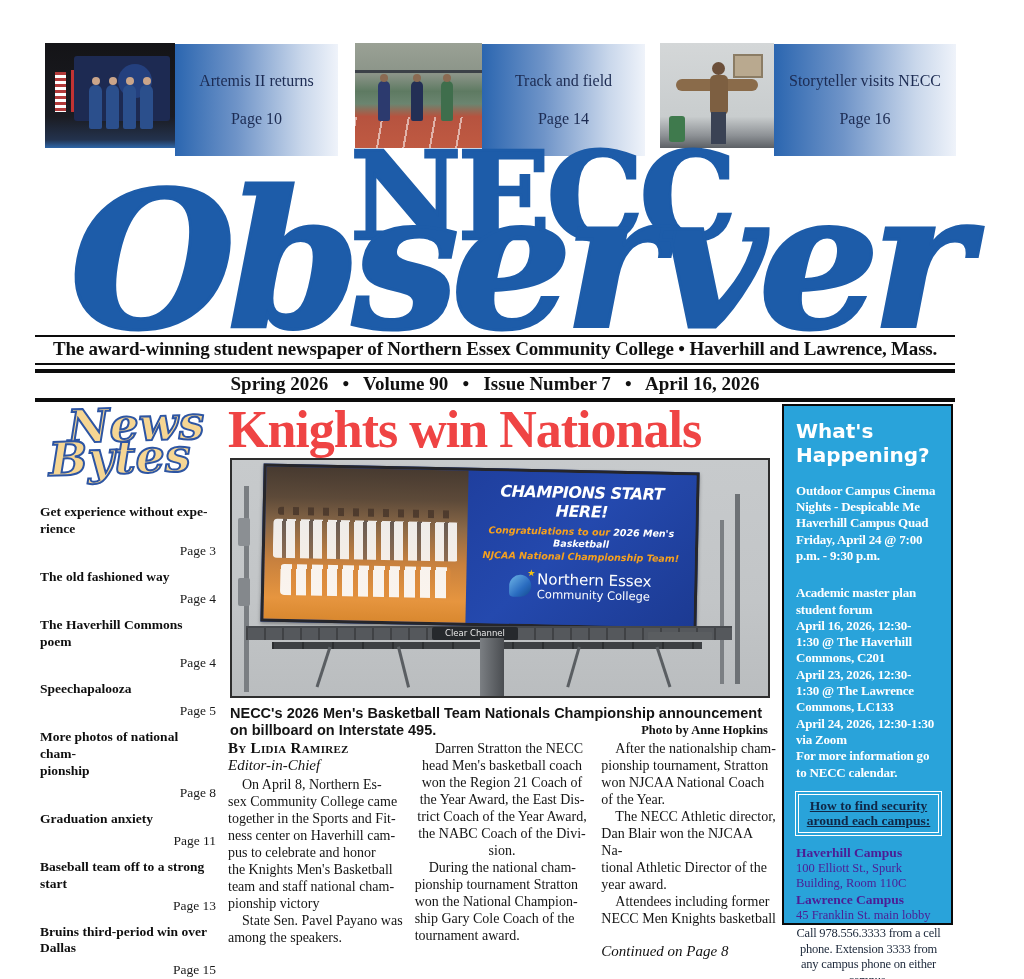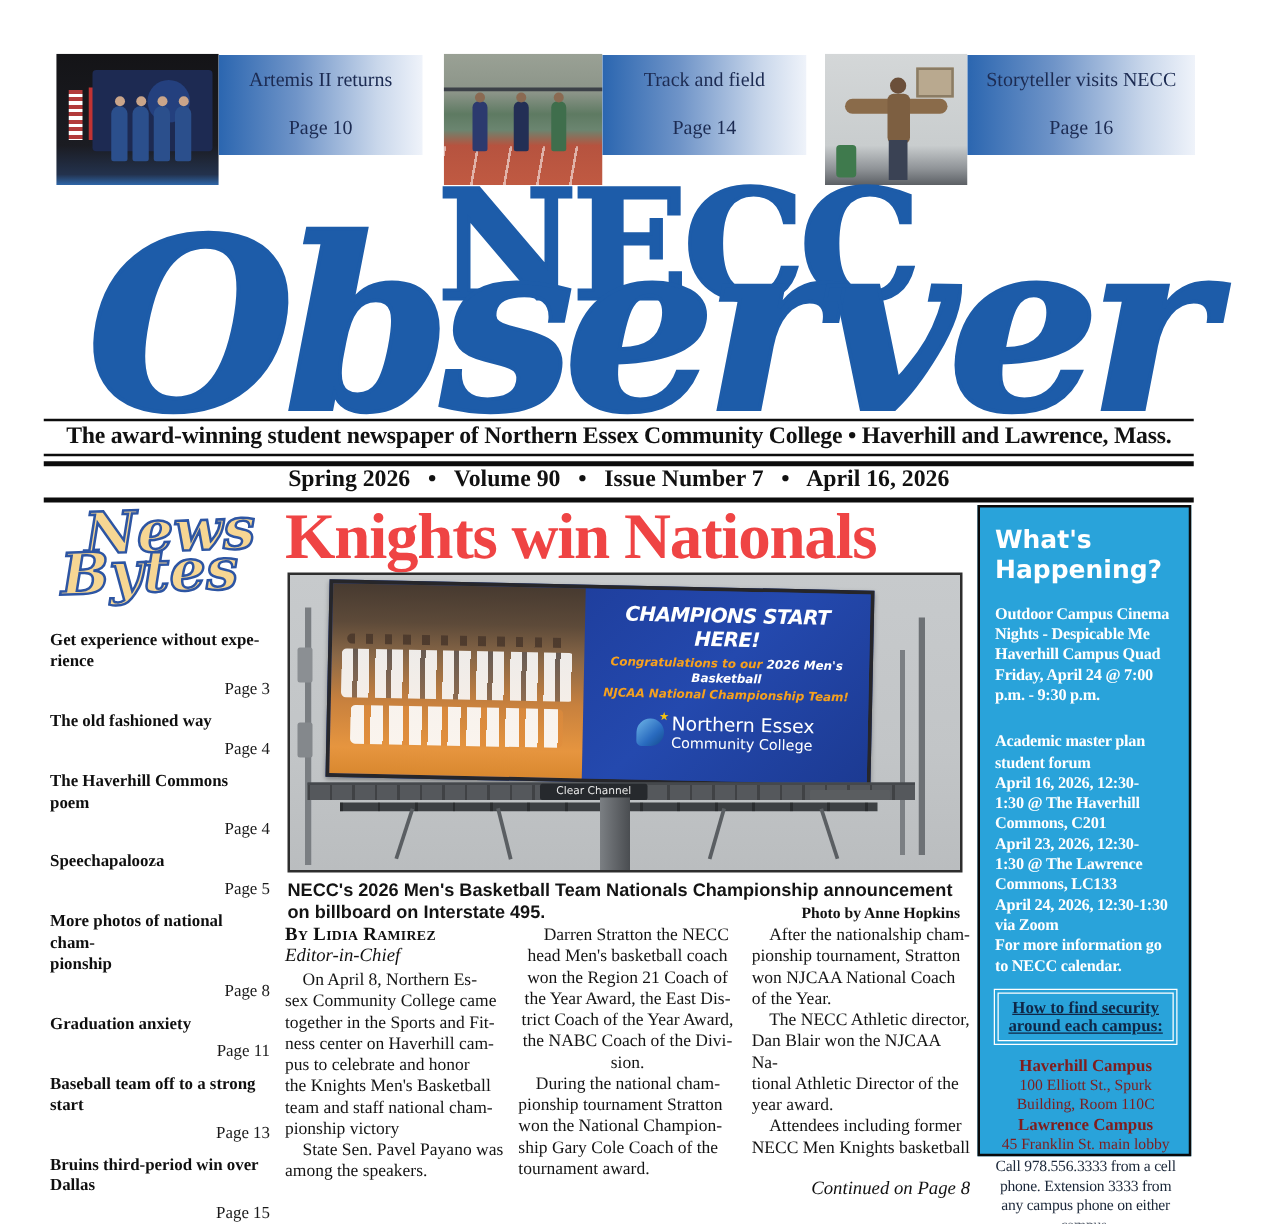--- a/index.html
+++ b/index.html
@@ -2,21 +2,21 @@
 <html><head>
 <meta charset="utf-8">
 <style>
   html,body{margin:0;padding:0;background:#ffffff;}
   body{width:1024px;height:979px;position:relative;font-family:"Liberation Serif",serif;color:#111;overflow:hidden;}
   .abs{position:absolute;}
   .pre{white-space:pre-line;}
 
   
   .teaser-photo{position:absolute;top:43px;height:105px;overflow:hidden;}
-  .teaser-box{position:absolute;top:44px;height:80px;
+  .teaser-box{position:absolute;top:44px;height:112px;
     background:linear-gradient(90deg,#2b66b0 0%,#6f94c8 38%,#c9d7eb 78%,#eff3fa 100%);
     display:flex;flex-direction:column;justify-content:center;gap:20px;text-align:center;
     color:#1c2b52;font-size:16px;}
   
   .art-astro{width:100%;height:100%;background:linear-gradient(180deg,#141417 0%,#1b1c22 70%,#23324d 92%,#2e66a8 100%);position:relative;}
   .art-astro .backdrop{position:absolute;left:22%;top:12%;width:74%;height:62%;background:#1d2a52;border-radius:3px;}
   .art-astro .nasa{position:absolute;right:18%;top:20%;width:34px;height:34px;border-radius:50%;background:#24407e;}
   .art-astro .fig{position:absolute;bottom:18%;width:13px;height:44px;background:#2b4f8c;border-radius:6px 6px 2px 2px;}
   .art-astro .fig::before{content:"";position:absolute;top:-8px;left:3px;width:8px;height:8px;border-radius:50%;background:#caa58a;}
   .art-astro .flag-us{position:absolute;left:8%;top:28%;width:11px;height:40px;background:repeating-linear-gradient(180deg,#b23a3a 0 3px,#fff 3px 6px);}
@@ -96,31 +96,31 @@
   .mini-plate{position:absolute;right:56px;top:172px;width:64px;height:8px;background:#5a5d60;border-radius:1px;}
 
   .photo-credit{left:512px;top:694px;width:256px;text-align:right;font-weight:700;font-size:12.5px;margin-top:29px;}
   .caption{left:230px;top:705px;width:546px;font-family:"Liberation Sans",sans-serif;font-weight:700;font-size:14.5px;line-height:1.15;color:#141414;}
 
   .columns{left:228px;top:740px;width:548px;display:flex;gap:12px;}
   .col{width:175px;}
   .byline{font-weight:700;font-size:15px;font-variant:small-caps;letter-spacing:.3px;}
   .byline-role{font-style:italic;font-size:15px;margin-bottom:2px;}
   .para{font-size:14px;line-height:17px;text-indent:14px;white-space:pre-line;color:#141414;}
-  .continued{margin-top:16px;text-align:right;font-style:italic;font-size:15px;}
+  .continued{margin-top:16px;text-align:left;font-style:italic;font-size:15px;}
 
   
   .panel{left:782px;top:404px;width:171px;height:521px;box-sizing:border-box;background:#29a3da;
     border:2.5px solid #0a0a0a;padding:13px 10px 10px 12px;}
   .panel-title{color:#fff;font-family:"DejaVu Sans",sans-serif;font-weight:700;font-size:20px;line-height:1.22;margin-bottom:15px;}
   .event{color:#fff;font-weight:700;font-size:13px;line-height:16.3px;white-space:pre-line;letter-spacing:-.2px;}
   .event1{margin-bottom:21px;} .event2{margin-bottom:13px;}
   .sec-box{border:1.5px solid #fff;outline:1.5px solid #fff;outline-offset:2px;margin:4px 2px 12px 2px;padding:3px 2px;text-align:center;}
   .sec-box-title{color:#0f2747;font-weight:700;font-size:13.5px;line-height:15.5px;text-decoration:underline;white-space:pre-line;}
-  .campuses{text-align:center;color:#7f1d1d;}
+  .campuses{text-align:left;color:#4c1d95;}
   .campus-name{font-weight:700;font-size:13.5px;line-height:16px;}
   .campus-addr{font-size:12.5px;line-height:15.5px;}
   .call-note{margin-top:3px;text-align:center;color:#1b2739;font-size:12.5px;line-height:15.5px;letter-spacing:-.2px;}
 </style>
 </head>
 <body>
 
 <div class="abs teaser-photo" style="left:45px;width:130px;">
   <div class="art-astro">
     <div class="flag-us"></div>

